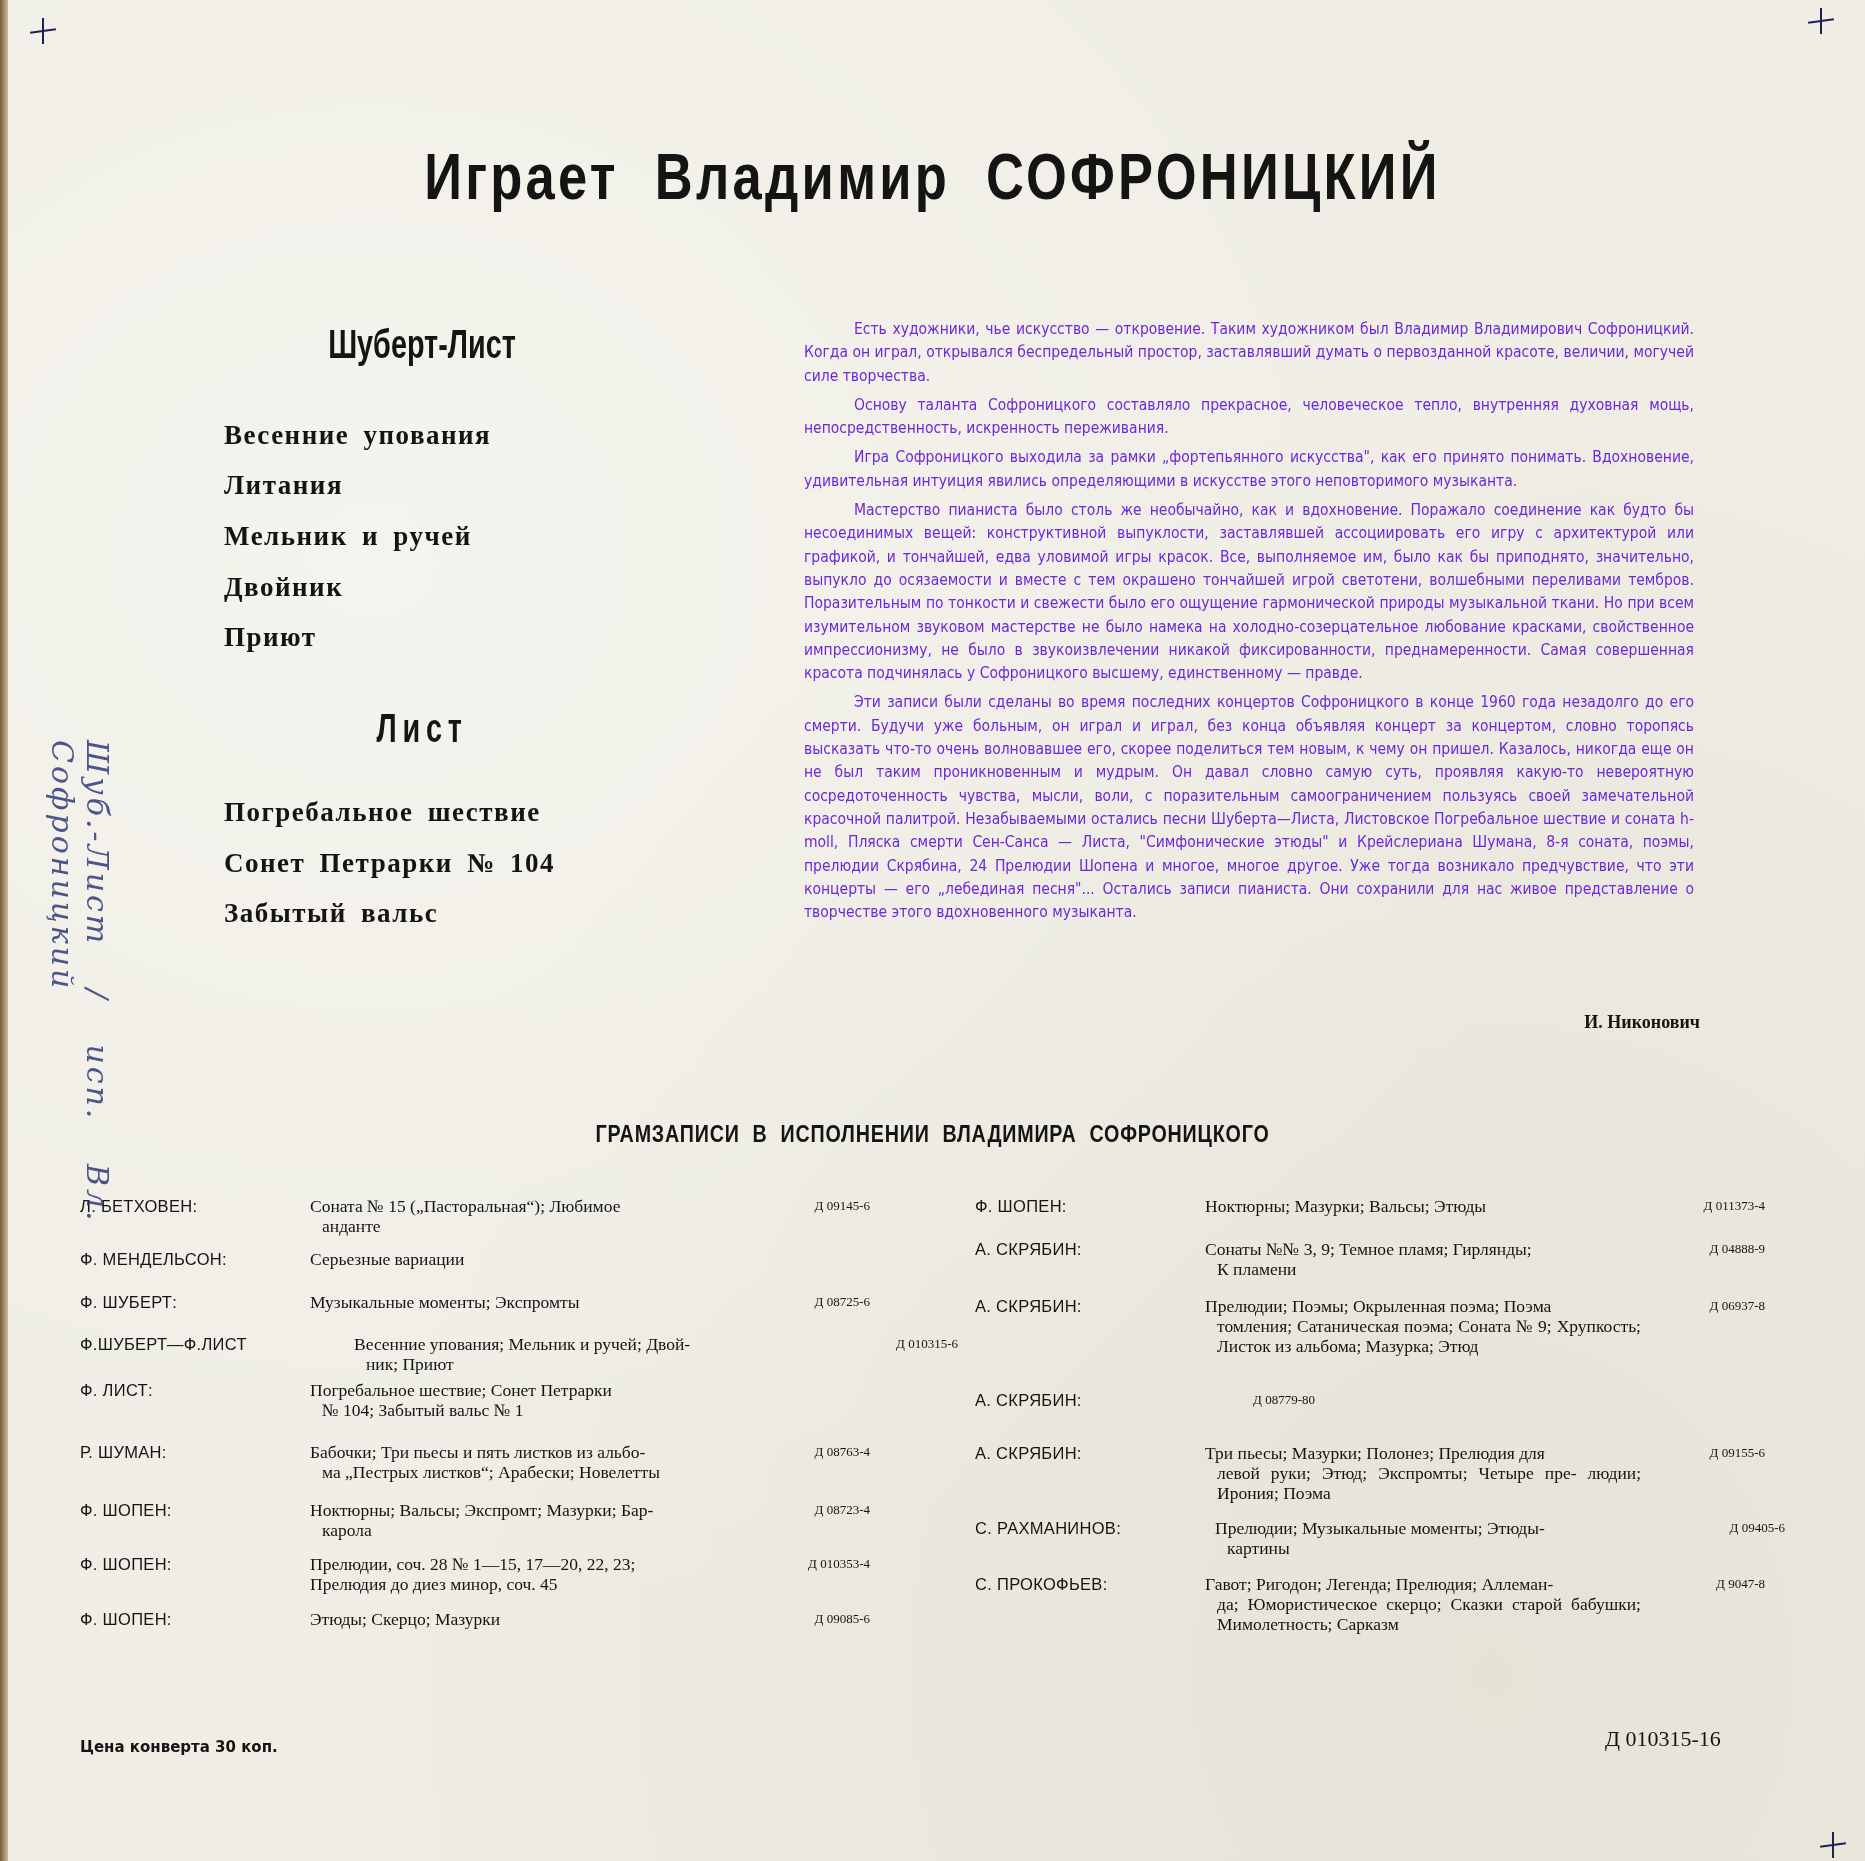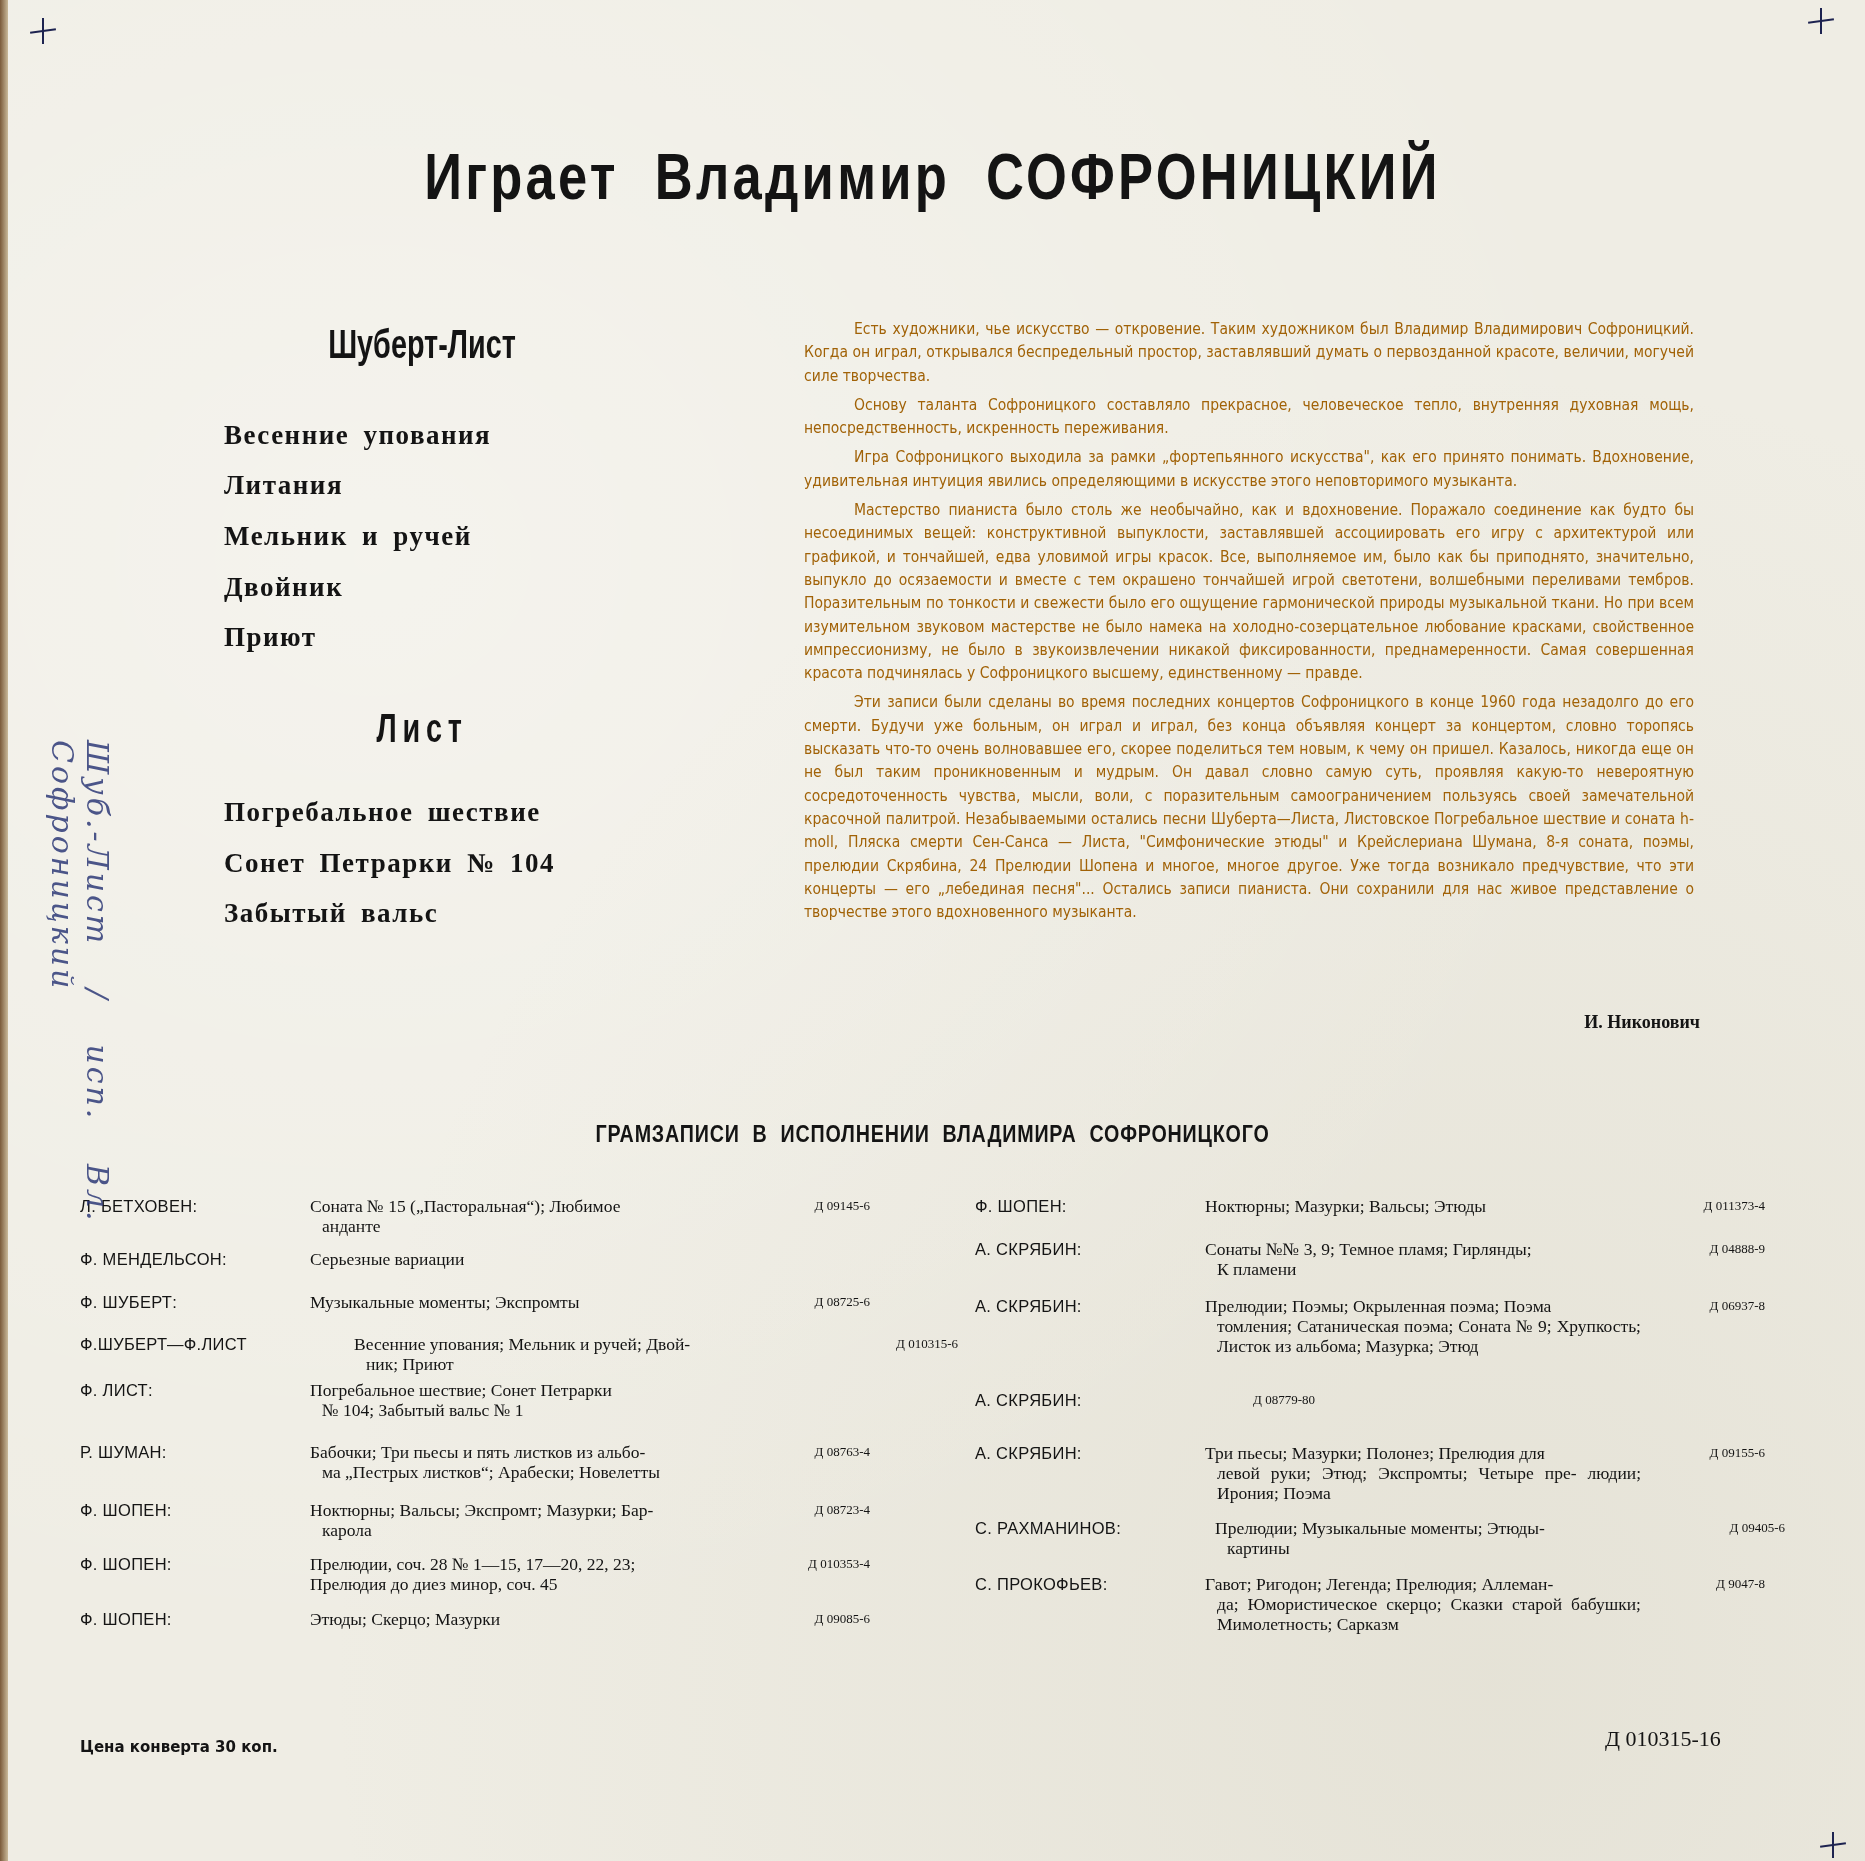--- a/index.html
+++ b/index.html
@@ -31,21 +31,21 @@
   }
   .sec-head.wide { letter-spacing:8px; }
   .track {
     position:absolute; left:224px; font-family:"Liberation Serif",serif; font-weight:bold;
     font-size:27px; letter-spacing:1.5px; word-spacing:6px;
   }
 
   .essay {
     left:804px; top:318px; width:890px;
     font-family:"DejaVu Sans Condensed","DejaVu Sans",sans-serif; font-size:15.5px;
-    line-height:23.3px; text-align:justify; color:#a16207;
+    line-height:23.3px; text-align:justify; color:#6d28d9;
   }
   .essay p { margin:0 0 6px 0; text-indent:50px; }
   .signature {
     position:absolute; left:1500px; top:1012px; width:200px; text-align:right;
     font-family:"Liberation Serif",serif; font-weight:bold; font-size:18px;
   }
 
   .rec-head {
     left:0; width:1865px; top:1120px; text-align:center;
     font-family:"Liberation Sans",sans-serif; font-weight:bold; font-size:24px;

